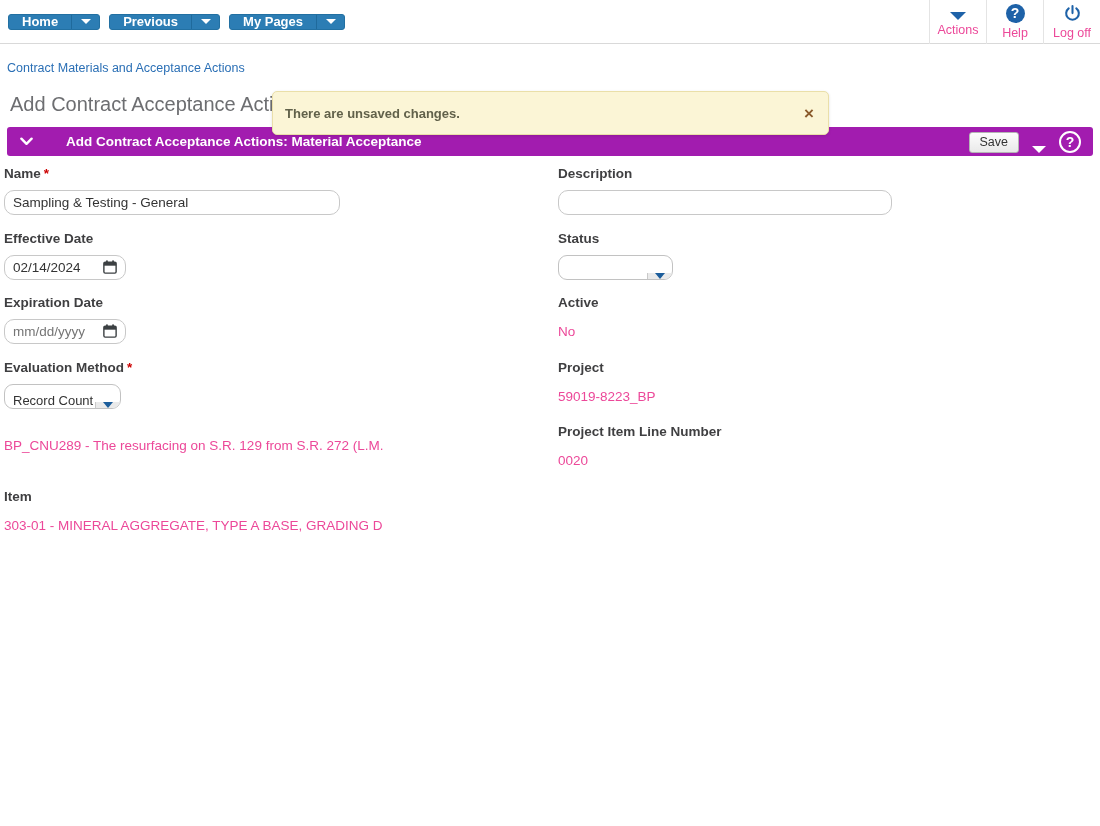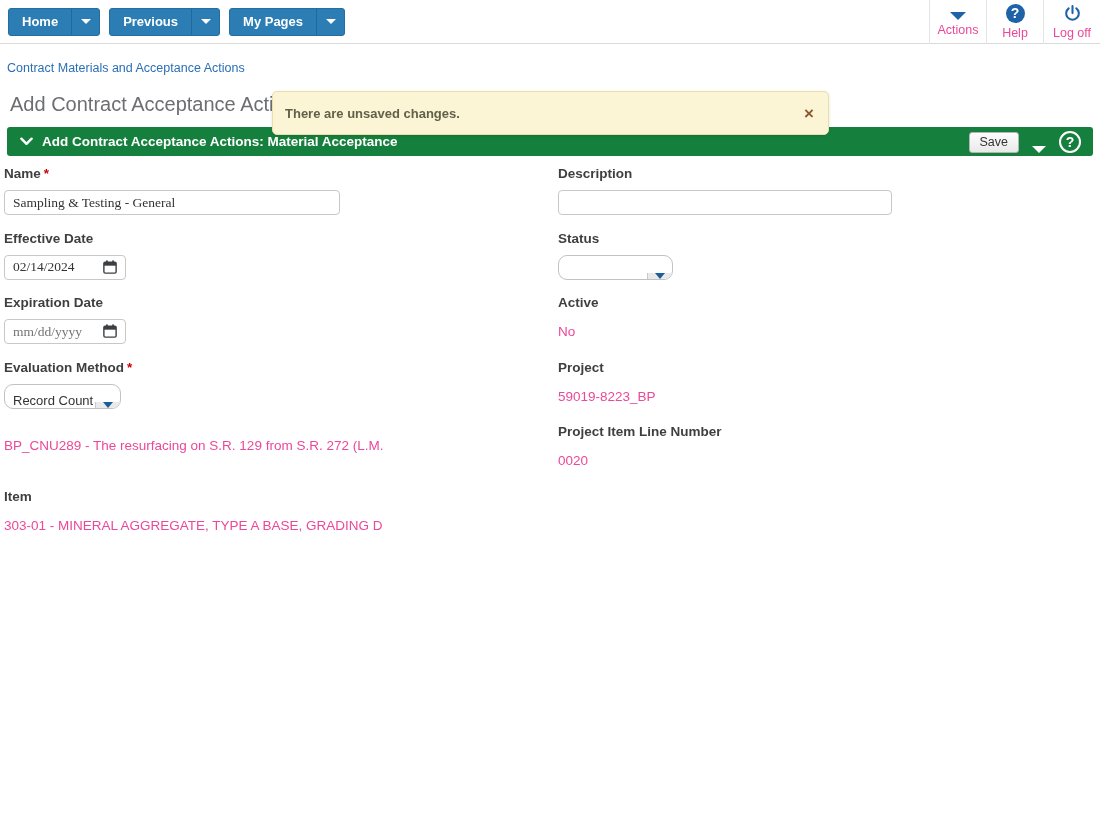--- a/index.html
+++ b/index.html
@@ -12,21 +12,21 @@
   }
 
   
   .topbar {
     position: absolute; left: 0; top: 0; width: 1100px; height: 44px;
     background: #ffffff; border-bottom: 1px solid #d9d9d9;
     display: flex; align-items: center;
   }
   .nav-left { display: flex; gap: 9px; padding-left: 8px; align-items: center; }
   .split-btn {
-    display: flex; align-items: stretch; height: 28px;
+    display: flex; align-items: stretch; height: 16px;
     background: #2c7db4; border: 1px solid #2270a2; border-radius: 3px;
     color: #ffffff; cursor: pointer; overflow: hidden;
   }
   .split-btn .main {
     display: flex; align-items: center; padding: 0 13px;
     font-size: 13px; font-weight: bold; color: #fff;
   }
   .split-btn .arrow {
     display: flex; align-items: center; justify-content: center;
     width: 28px; border-left: 1px solid #1f6a9c;
@@ -74,22 +74,22 @@
   }
   .toast .msg { font-size: 13px; font-weight: bold; color: #61614a; padding-left: 12px; }
   .toast .close {
     margin-left: auto; margin-right: 14px;
     color: #8a5a2b; font-size: 17px; font-weight: bold; cursor: pointer; line-height: 1;
   }
 
   
   .section-bar {
     position: absolute; left: 7px; top: 127px; width: 1086px; height: 29px;
-    background: #15803d; border-radius: 3px;
-    display: flex; align-items: center; color: #fff;
+    background: #a21caf; border-radius: 3px;
+    display: flex; align-items: center; color: #fff; gap: 24px;
   }
   .section-bar .chev { margin-left: 13px; width: 13px; height: 9px; cursor: pointer; }
   .section-bar .sec-title { margin-left: 9px; font-size: 13.5px; font-weight: bold; }
   .section-actions { margin-left: auto; display: flex; align-items: flex-end; gap: 13px; padding-right: 12px; }
   .save-btn {
     background: linear-gradient(#fdfdfd, #e9e9e9);
     border: 1px solid #b5b5b5; border-radius: 3px;
     font-size: 12.5px; color: #333; padding: 2.5px 10px; cursor: pointer;
     font-family: "Liberation Sans", sans-serif;
   }
@@ -110,23 +110,23 @@
     position: absolute; left: 4px; top: 162px; width: 1080px;
     display: grid; grid-template-columns: 554px 1fr; grid-auto-rows: 64.5px;
   }
   .cell { padding-top: 4px; }
   .f-label { font-size: 13.5px; font-weight: bold; color: #3f3f41; height: 15px; }
   .f-label .req { color: #cc0000; font-weight: bold; margin-left: 3px; }
   .f-control { margin-top: 9px; height: 25px; display: flex; align-items: center; }
   .f-value { font-size: 13.5px; color: #ec4899; white-space: nowrap; }
 
   input.text-input {
-    height: 25px; border: 1px solid #c8c8c8; border-radius: 4px;
+    height: 25px; border: 1px solid #c8c8c8; border-radius: 10px;
     font-size: 13.5px; color: #333; padding: 0 8px;
-    font-family: Liberation Serif, serif; outline: none; background: #fff;
+    font-family: Liberation Sans, sans-serif; outline: none; background: #fff;
   }
   .w-name { width: 336px; }
   .w-desc { width: 334px; }
 
   .date-wrap { position: relative; }
   .date-wrap input { width: 122px; padding-right: 28px; }
   .date-wrap svg { position: absolute; right: 9px; top: 5px; pointer-events: none; }
 
   .select-box {
     height: 25px; border: 1px solid #c2c2c2; border-radius: 9px;

